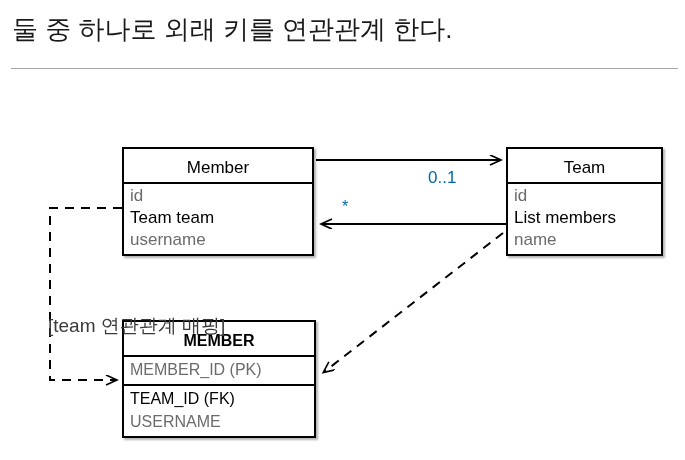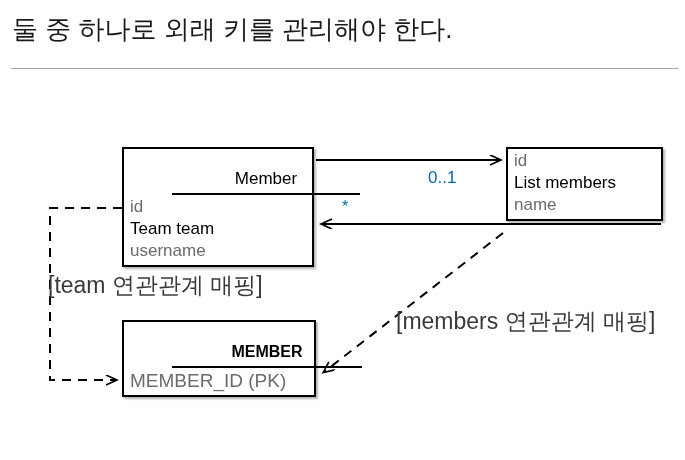--- a/index.html
+++ b/index.html
@@ -67,23 +67,22 @@
     z-index: 5;
   }
   .box-title {
     box-sizing: border-box;
     width: 100%;
     text-align: center;
     font-size: 17px;
     line-height: 24px;
     color: #000000;
     border-bottom: 2px solid #000000;
-    padding: 18px 0 2px 0;
-    white-space: nowrap;
-    margin-left: 48px;
+    padding: 7px 0 2px 0;
+    white-space: nowrap;
   }
   .box-body {
     box-sizing: border-box;
     padding: 1px 16px 3px 0;
   }
   .box-row {
     box-sizing: border-box;
     font-size: 17px;
     line-height: 22px;
     color: #6b6b6b;
@@ -97,48 +96,49 @@
   .box-body.sep-top {
     border-top: 2px solid #000000;
   }
   
   #box-member-class { left: 122px; top: 147px; width: 192px; }
   
   #box-team-class { left: 506px; top: 147px; width: 157px; }
   
   #box-member-table { left: 122px; top: 320px; width: 194px; }
   #box-member-table .box-title { font-weight: bold; font-size: 16px; }
-  #box-member-table .box-row { font-size: 19px; line-height: 23px; }
+  #box-member-table .box-row { font-size: 16px; line-height: 23px; }
   
   .edge-label {
     position: absolute;
     font-size: 17px;
     color: #0369a1;
     white-space: nowrap;
     z-index: 6;
   }
   .note-label {
     position: absolute;
-    font-size: 23px;
+    font-size: 19px;
     line-height: 24px;
     color: #3a3a3a;
     white-space: nowrap;
     z-index: 6;
+    margin-top: 41px;
   }
   #label-0to1 { left: 428px; top: 168px; }
   #label-star { left: 342px; top: 198px; font-size: 16px; }
   #note-team    { left: 48px;  top: 273px; }
   #note-members { left: 396px; top: 309px; }
 </style>
 </head>
 <body>
 
 <div id="slide">
 
-  <div class="slide-title">둘 중 하나로 외래 키를 관리해야 한다.</div>
+  <div class="slide-title">둘 중 하나로 외래 키를 연관관계 한다.</div>
   <div class="title-rule"></div>
 
   <div id="diagram">
 
     <svg id="edges" viewBox="0 0 685 460" width="685" height="460" xmlns="http://www.w3.org/2000/svg">
       <defs>
         <marker id="arrow-open-right" markerWidth="14" markerHeight="14" refX="11" refY="5" orient="auto" markerUnits="userSpaceOnUse">
           <path d="M1,0 L12,5 L1,10" fill="none" stroke="#000" stroke-width="1.8"></path>
         </marker>
         <marker id="arrow-open-left" markerWidth="14" markerHeight="14" refX="11" refY="5" orient="auto" markerUnits="userSpaceOnUse">
@@ -169,34 +169,38 @@
     <div class="box" id="box-member-class">
       <div class="box-title">Member</div>
       <div class="box-body">
         <div class="box-row">id</div>
         <div class="box-row strong">Team team</div>
         <div class="box-row">username</div>
       </div>
     </div>
 
     <div class="box" id="box-team-class">
+      <div class="box-title">Team</div>
       <div class="box-body">
         <div class="box-row">id</div>
         <div class="box-row strong">List members</div>
         <div class="box-row">name</div>
       </div>
     </div>
 
     <div class="box" id="box-member-table">
       <div class="box-title">MEMBER</div>
       <div class="box-body">
         <div class="box-row">MEMBER_ID (PK)</div>
       </div>
+      <div class="box-body sep-top">
+        <div class="box-row strong">TEAM_ID (FK)</div>
+        <div class="box-row">USERNAME</div>
+      </div>
     </div>
 
     <div class="edge-label" id="label-0to1">0..1</div>
     <div class="edge-label" id="label-star">*</div>
 
     <div class="note-label" id="note-team">[team 연관관계 매핑]</div>
-    <div class="note-label" id="note-members">[members 연관관계 매핑]</div>
 
   </div>
 </div>
 
 </body></html>

